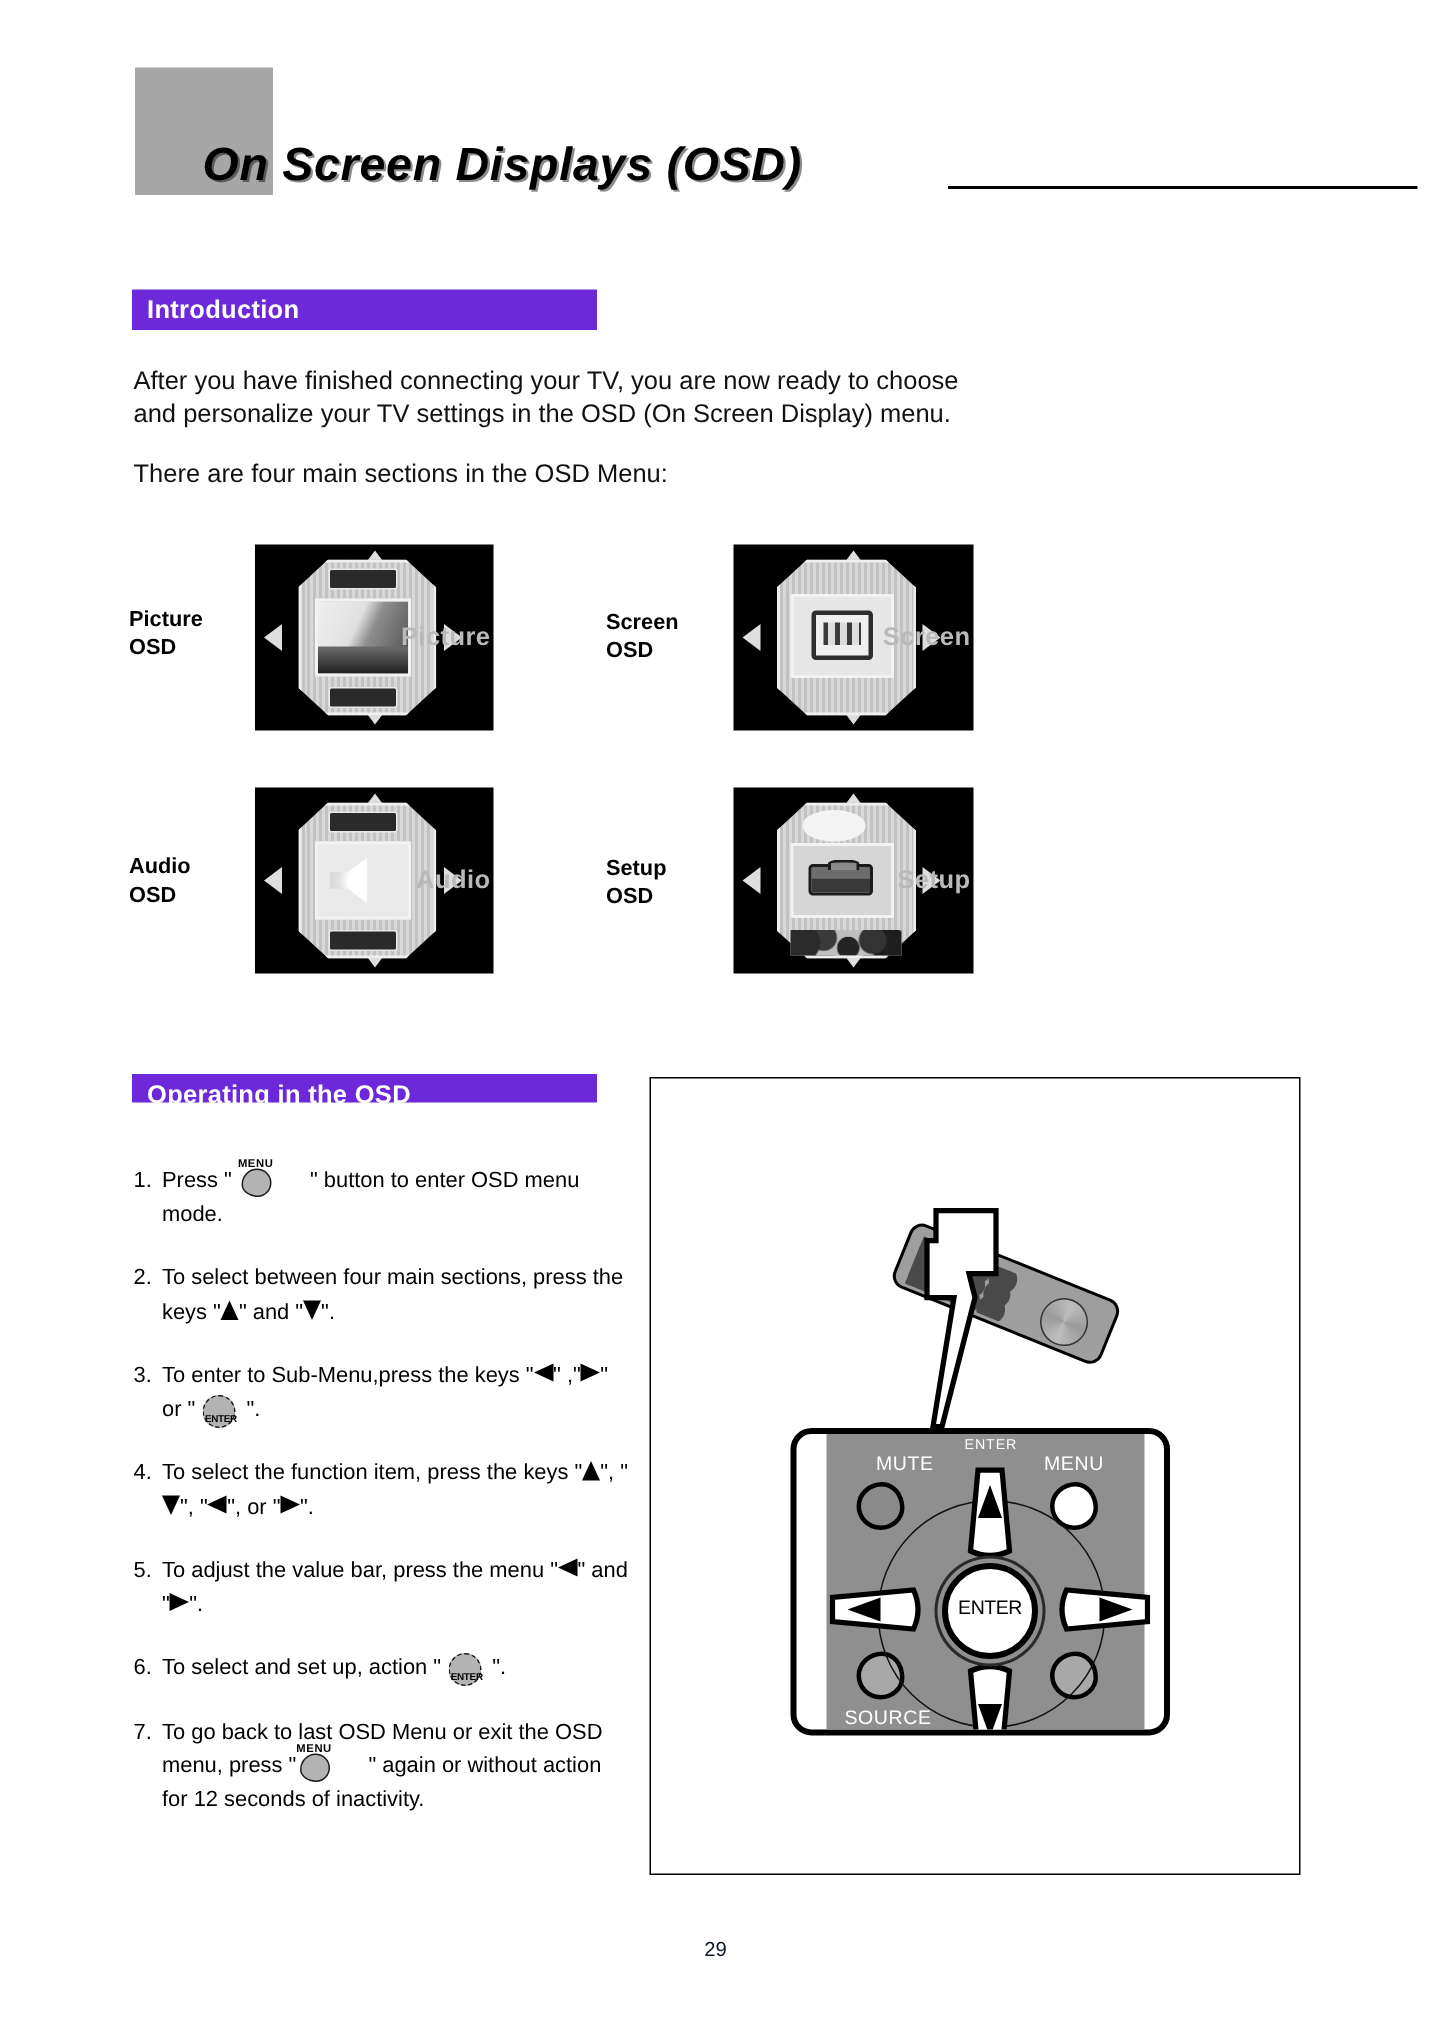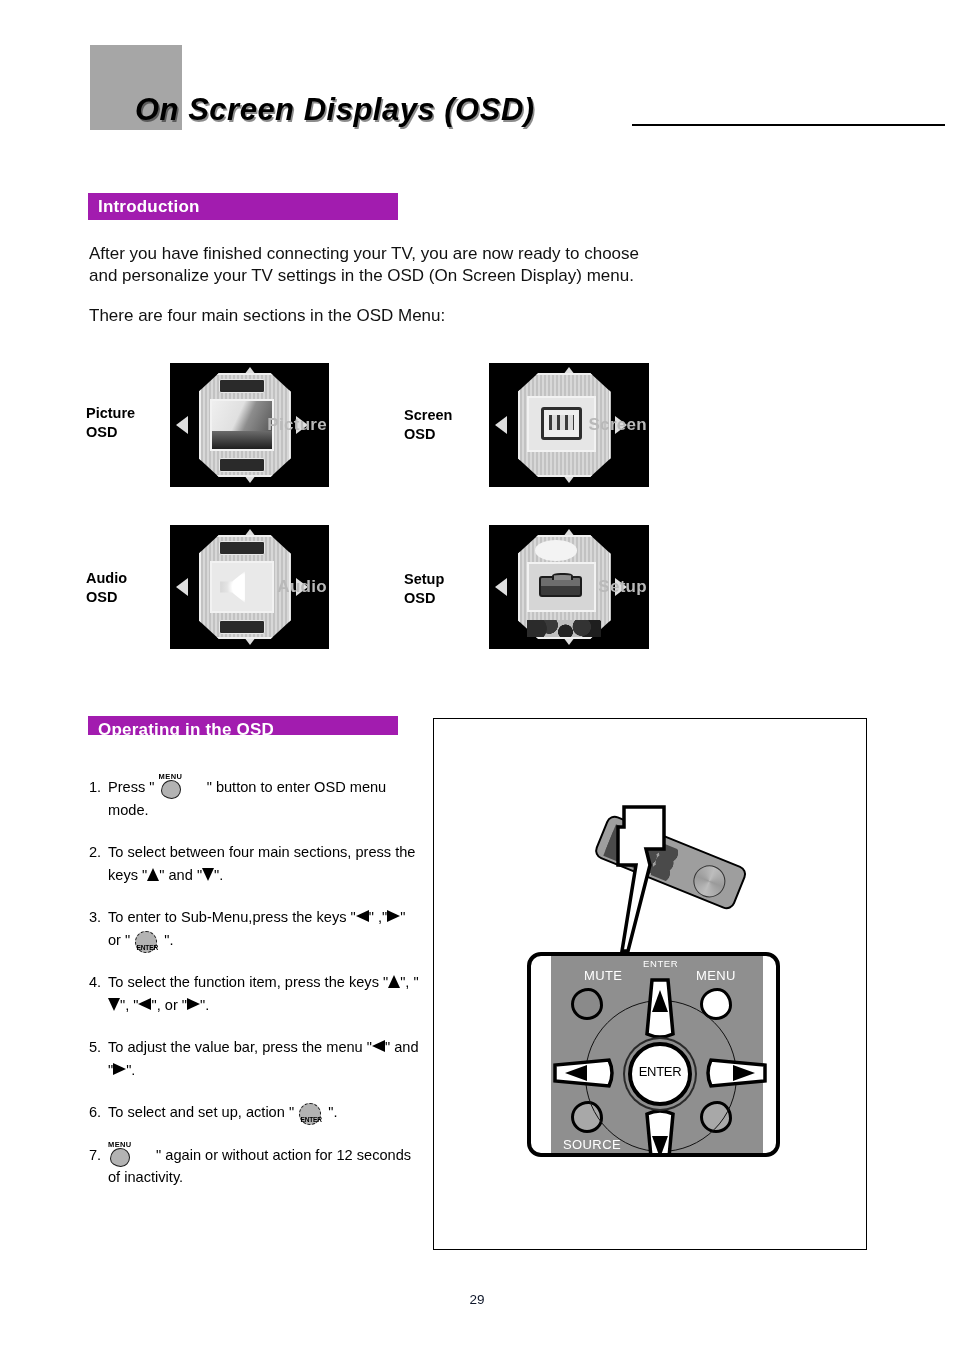--- a/index.html
+++ b/index.html
@@ -41,21 +41,21 @@
     left: 632px;
     top: 124px;
     width: 313px;
     height: 2px;
     background: #000;
   }
 
   
   .section-bar {
     position: absolute;
-    background: #a21caf;
+    background: #6d28d9;
     color: #ffffff;
     font-size: 17px;
     font-weight: bold;
     letter-spacing: 0.2px;
     padding: 4px 0 5px 10px;
     box-sizing: border-box;
   }
   #intro-bar  { left: 88px; top: 193px; width: 310px; height: 27px; }
   #operate-bar{ left: 88px; top: 716px; width: 310px; height: 19px; }
 
@@ -633,21 +633,21 @@
   <div class="step">
     <span class="step-num">6.</span>
     <span class="step-body">
       <span>To select and set up, action " </span><span class="enter-btn-inline"><span class="cap"></span><span class="cap-label">ENTER</span></span><span> ".</span>
     </span>
   </div>
 
   <div class="step">
     <span class="step-num">7.</span>
     <span class="step-body">
-      <span class="menu-btn-inline"><span class="cap-label">MENU</span><span class="cap"></span></span><span> " again or without action for 12 seconds of inactivity.</span>
+      <span>To go back to last OSD Menu or exit the OSD menu, press "</span><span class="menu-btn-inline"><span class="cap-label">MENU</span><span class="cap"></span></span><span> " again or without action for 12 seconds of inactivity.</span>
     </span>
   </div>
 
 </div>
 
 <div id="illustration-panel">
 
   <div id="remote-drawing">
     <div id="remote-body">
       <div class="remote-keys"></div>

